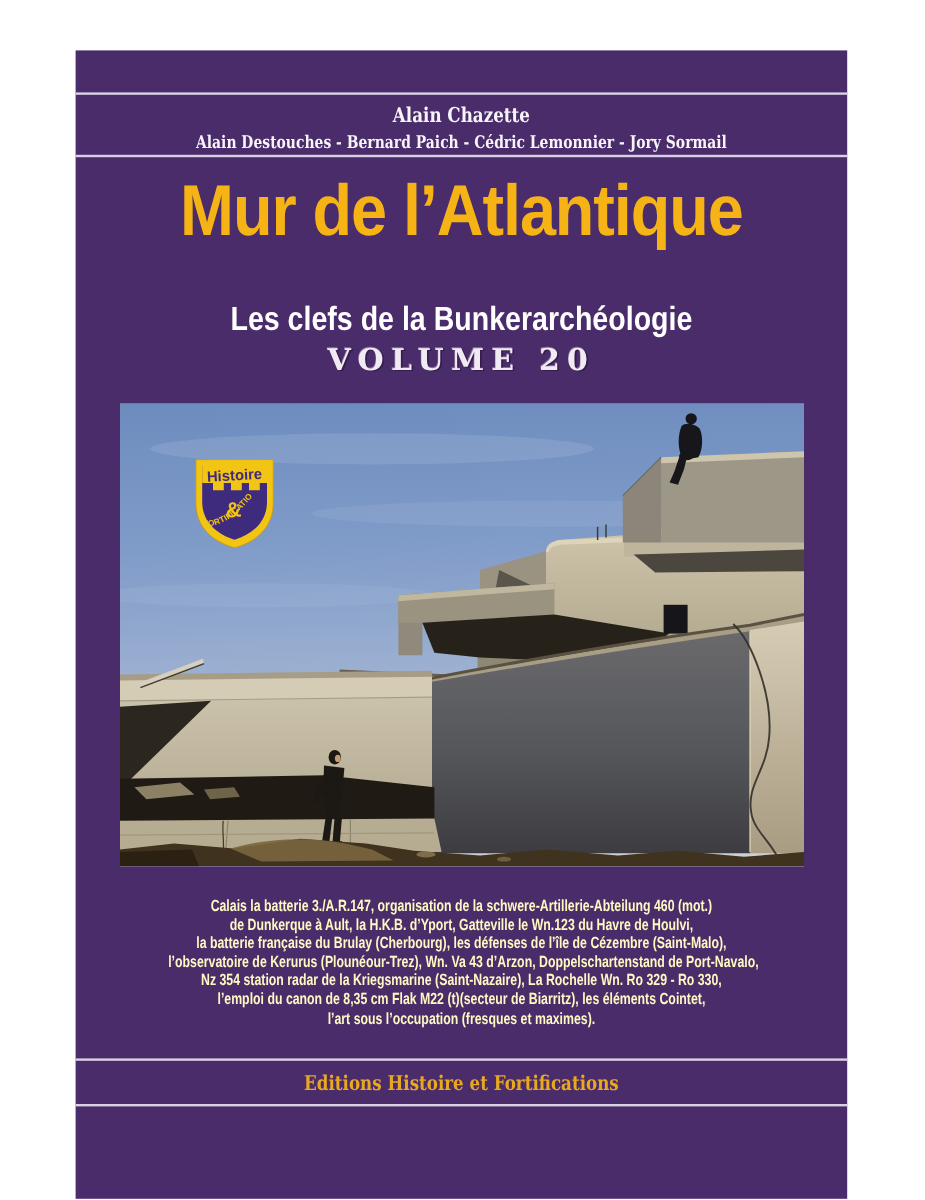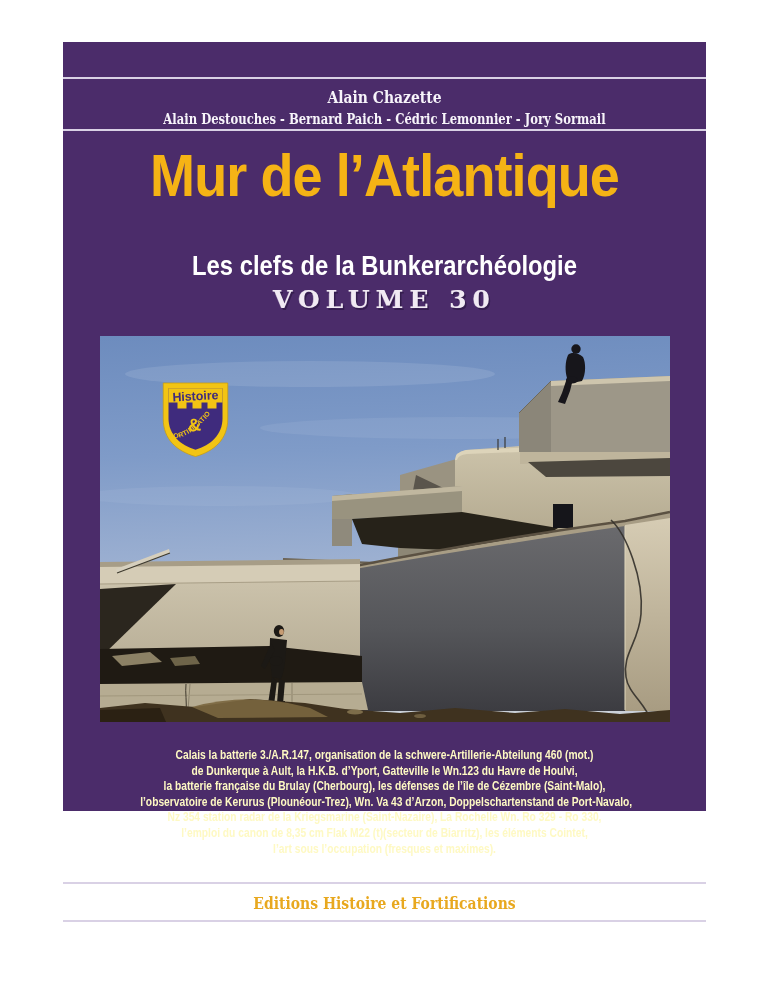--- a/index.html
+++ b/index.html
@@ -1,21 +1,21 @@
 <!DOCTYPE html>
 <html><head>
 <meta charset="utf-8">
 <style>
   html,body{margin:0;padding:0;}
   body{
     width:771px;height:1000px;background:#ffffff;position:relative;
     font-family:"Liberation Sans",sans-serif;overflow:hidden;
   }
   .cover{
-    position:absolute;left:63px;top:42px;width:643px;height:769px;
+    position:absolute;left:63px;top:42px;width:643px;height:957px;
     background:#4b2c6a;
   }
   .sep{
     position:absolute;left:0;width:643px;height:2px;background:#d9d1e5;
   }
   .authors-primary{
     position:absolute;left:0;top:44px;width:643px;text-align:center;
     color:#f7f4fa;font-family:"DejaVu Serif",serif;font-weight:bold;
     font-size:17px;line-height:22px;transform:scaleX(0.82);transform-origin:50% 50%;
     white-space:nowrap;
@@ -70,21 +70,21 @@
 
   <div class="sep" style="top:35px"></div>
 
   <div class="authors-primary">Alain Chazette</div>
   <div class="authors-secondary">Alain Destouches - Bernard Paich - Cédric Lemonnier - Jory Sormail</div>
 
   <div class="sep" style="top:87px"></div>
 
   <div class="main-title">Mur de l’Atlantique</div>
   <div class="subtitle">Les clefs de la Bunkerarchéologie</div>
-  <div class="volume">VOLUME 30</div>
+  <div class="volume">VOLUME 20</div>
 
   <div class="photo">
     <svg width="570" height="386" viewBox="0 0 570 386">
       <defs>
         <linearGradient id="wallDark" x1="0" y1="0" x2="0" y2="1">
           <stop offset="0" stop-color="#6a6a6d"></stop>
             <stop offset="0.55" stop-color="#55565a"></stop>
             <stop offset="1" stop-color="#3c3c41"></stop>
         </linearGradient>
         <linearGradient id="wallLit" x1="0" y1="0" x2="0" y2="1">

